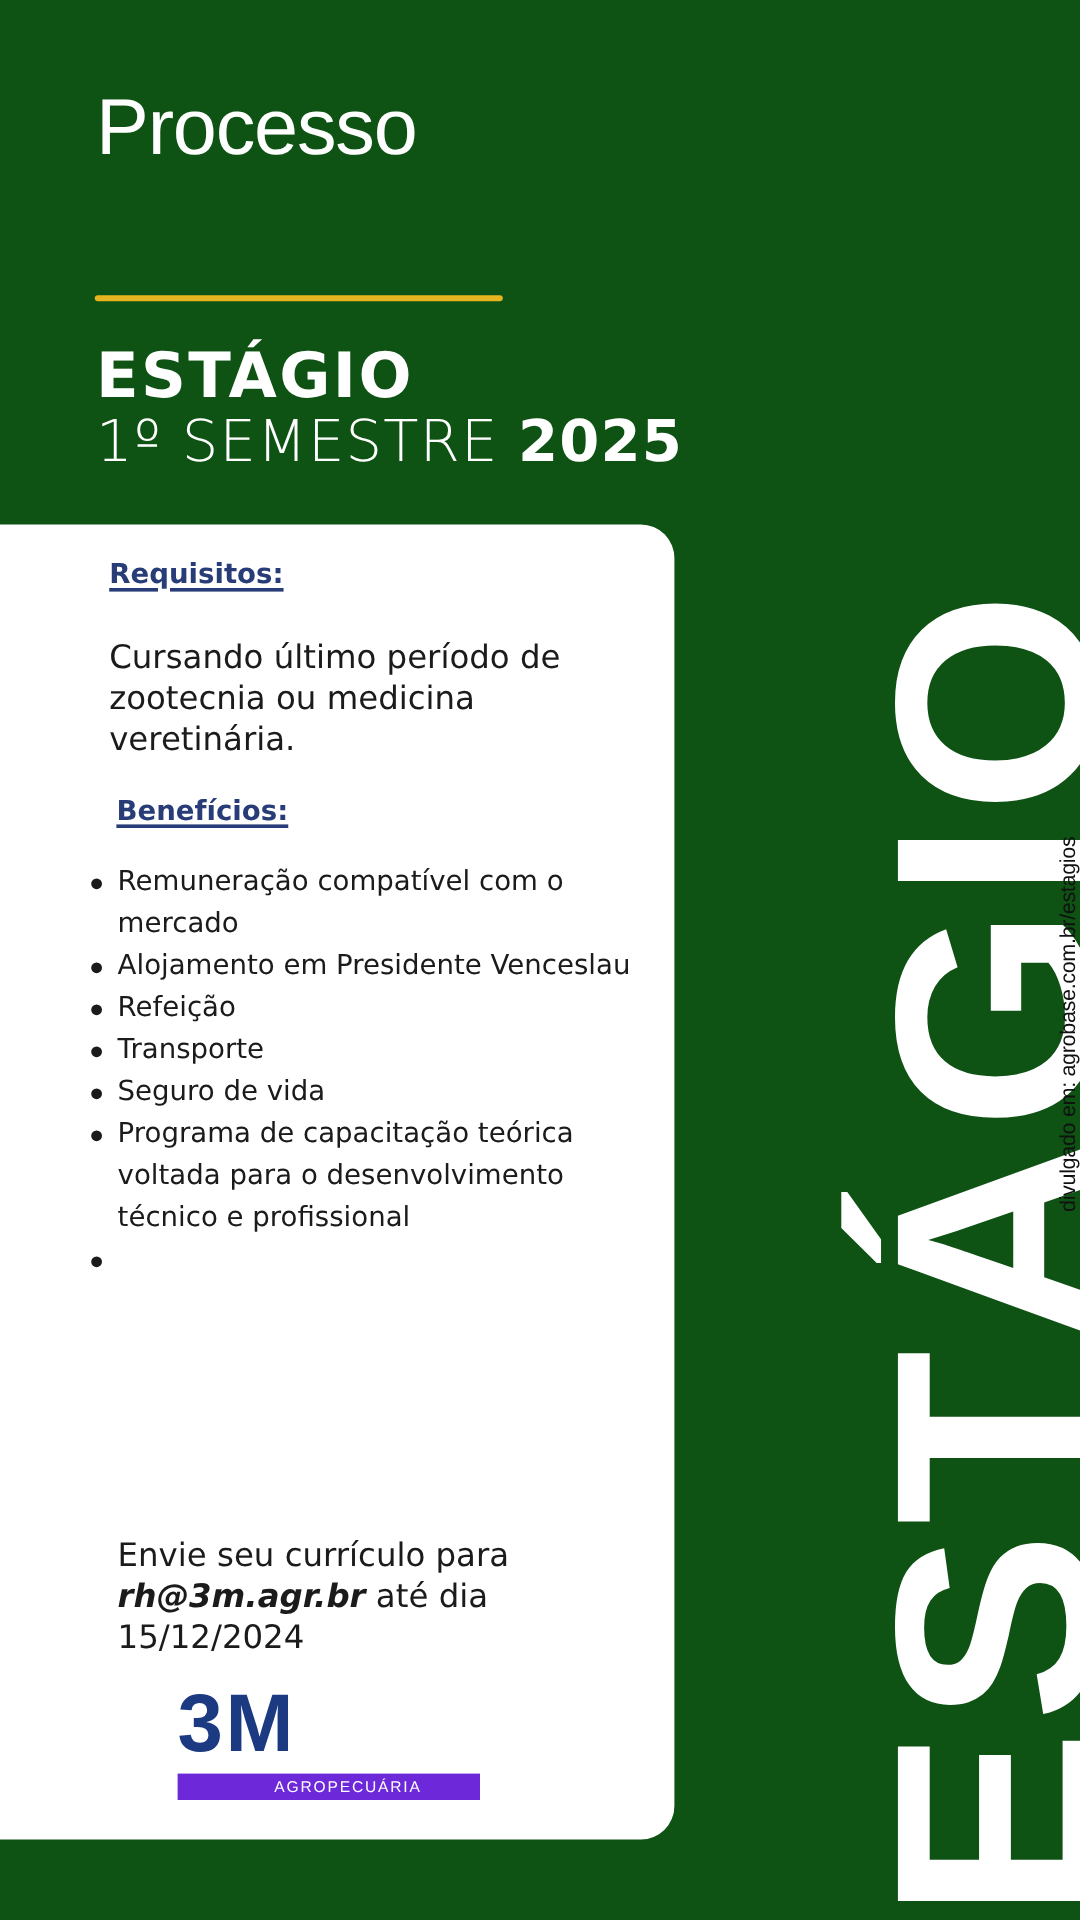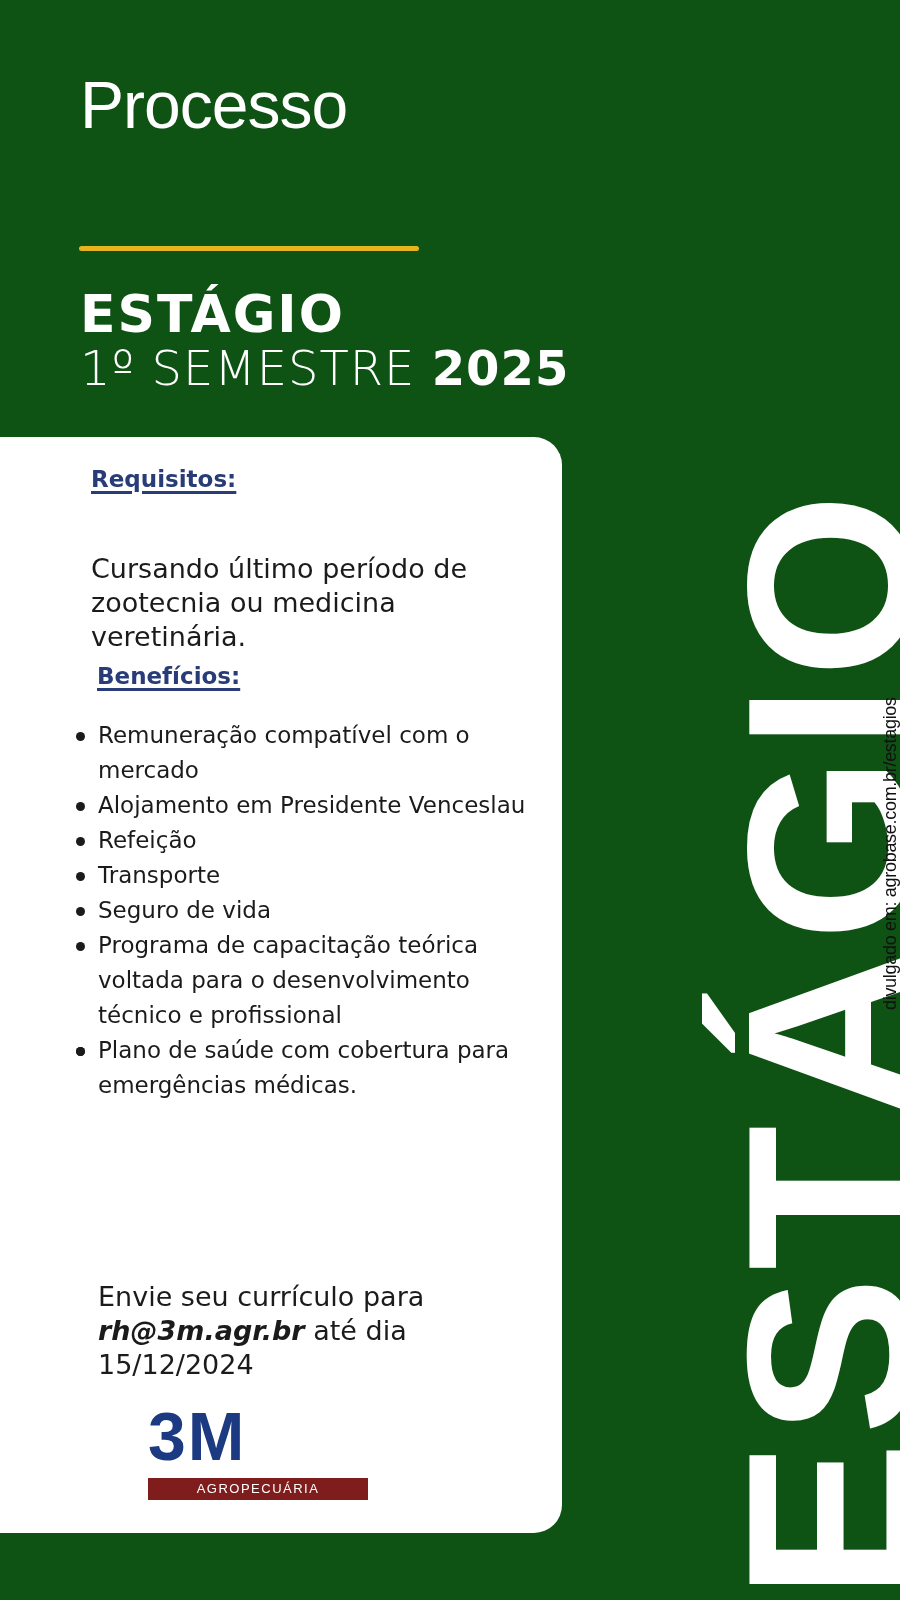--- a/index.html
+++ b/index.html
@@ -35,21 +35,21 @@
     background: #ffffff; border-radius: 0 28px 28px 0;
   }
   .section-heading {
     position: absolute; color: #283c78; font-weight: bold;
     font-size: 23px; text-decoration: underline; text-underline-offset: 4px;
     text-decoration-thickness: 3px;
     font-family: "DejaVu Sans", sans-serif;
   }
   .req-text {
     position: absolute; left: 91px; top: 532px; width: 460px;
-    color: #1b1b1b; font-size: 27px; line-height: 34px; margin-top: 20px;
+    color: #1b1b1b; font-size: 27px; line-height: 34px;
   }
   .benefits-list {
     position: absolute; left: 74px; top: 718px; width: 480px;
     margin: 0; padding: 0; list-style: none;
     color: #1b1b1b; font-size: 23px; line-height: 35px;
   }
   .benefits-list li { position: relative; padding-left: 24px; }
   .benefits-list li .bullet {
     position: absolute; left: 2px; top: 14px; width: 9px; height: 9px;
     border-radius: 50%; background: #1b1b1b;
@@ -61,23 +61,24 @@
   .contact b { font-weight: bold; font-style: italic; }
 
   .logo { position: absolute; left: 148px; top: 1410px; width: 220px; height: 92px; }
   .logo-3m {
     position: absolute; left: 0; top: -8px; width: 220px; text-align: left;
     color: #1c3a82; font-family: "Liberation Sans", sans-serif; font-weight: bold;
     font-size: 68px; line-height: 68px; letter-spacing: 2px;
   }
   .logo-bar {
     position: absolute; left: 0; top: 68px; width: 220px; height: 22px;
-    background: #7f1d1d; color: #fff; text-align: center;
+    background: #6d28d9; color: #fff; text-align: center;
     font-family: "Liberation Sans", sans-serif; font-size: 13px; line-height: 22px;
     letter-spacing: 1.5px;
+    padding-left: 32px;
   }
 
   .vertical-word {
     position: absolute; left: 724px; top: 1600px;
     transform-origin: 0 0; transform: rotate(-90deg);
     color: #ffffff; font-family: "Liberation Sans", sans-serif; font-weight: bold;
     font-size: 238px; line-height: 238px; white-space: nowrap; letter-spacing: 6px;
   }
   .vertical-word span { display: inline-block; transform: translateY(-12px); }
   .watermark {
@@ -111,21 +112,20 @@
 
 <div class="section-heading" style="left:97px; top:663px;">Benefícios:</div>
 <ul class="benefits-list">
   <li><span class="bullet"></span><span>Remuneração compatível com o mercado</span></li>
   <li><span class="bullet"></span><span>Alojamento em Presidente Venceslau</span></li>
   <li><span class="bullet"></span><span>Refeição</span></li>
   <li><span class="bullet"></span><span>Transporte</span></li>
   <li><span class="bullet"></span><span>Seguro de vida</span></li>
   <li><span class="bullet"></span><span>Programa de capacitação teórica voltada para o desenvolvimento técnico e profissional</span></li>
   <li><span class="bullet"></span></li>
-  <li><span class="bullet"></span><span>Plano de saúde com cobertura para emergências médicas.</span></li>
 </ul>
 
 <div class="contact">
   <div>Envie seu currículo para</div>
   <div><b>rh@3m.agr.br</b><span> até dia</span></div>
   <div>15/12/2024</div>
 </div>
 
 <div class="logo">
   <div class="logo-3m">3M</div>

